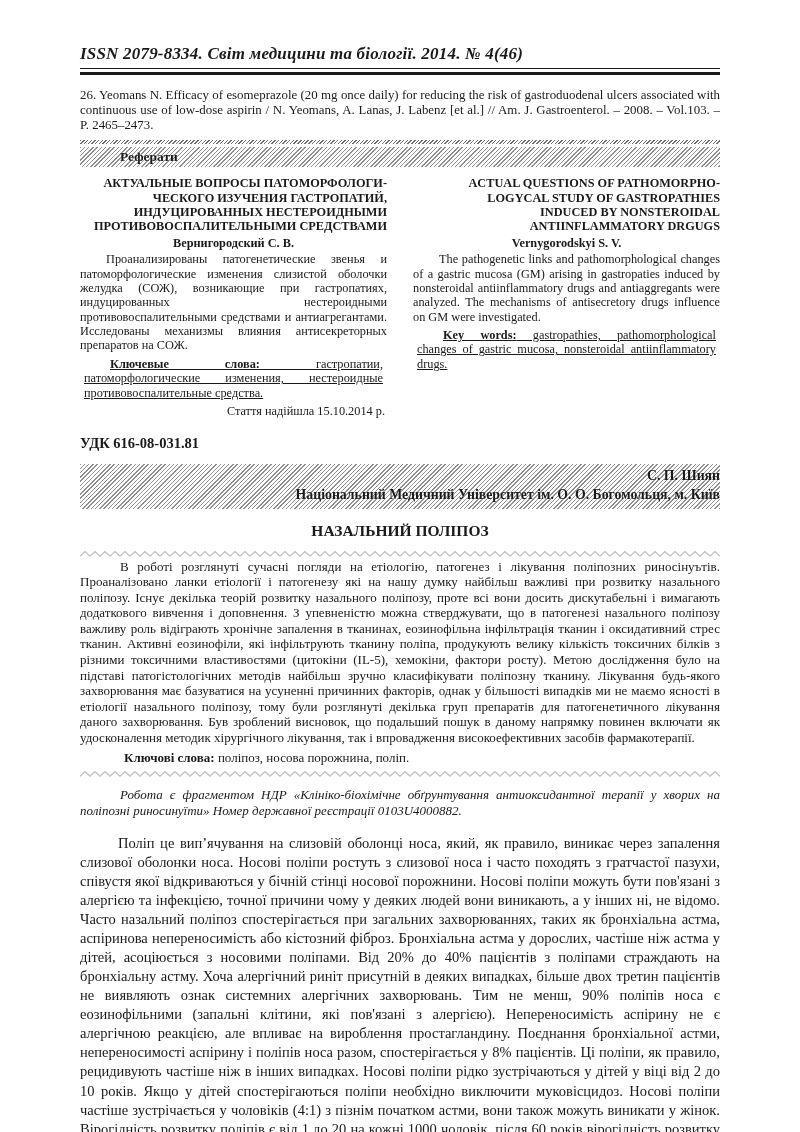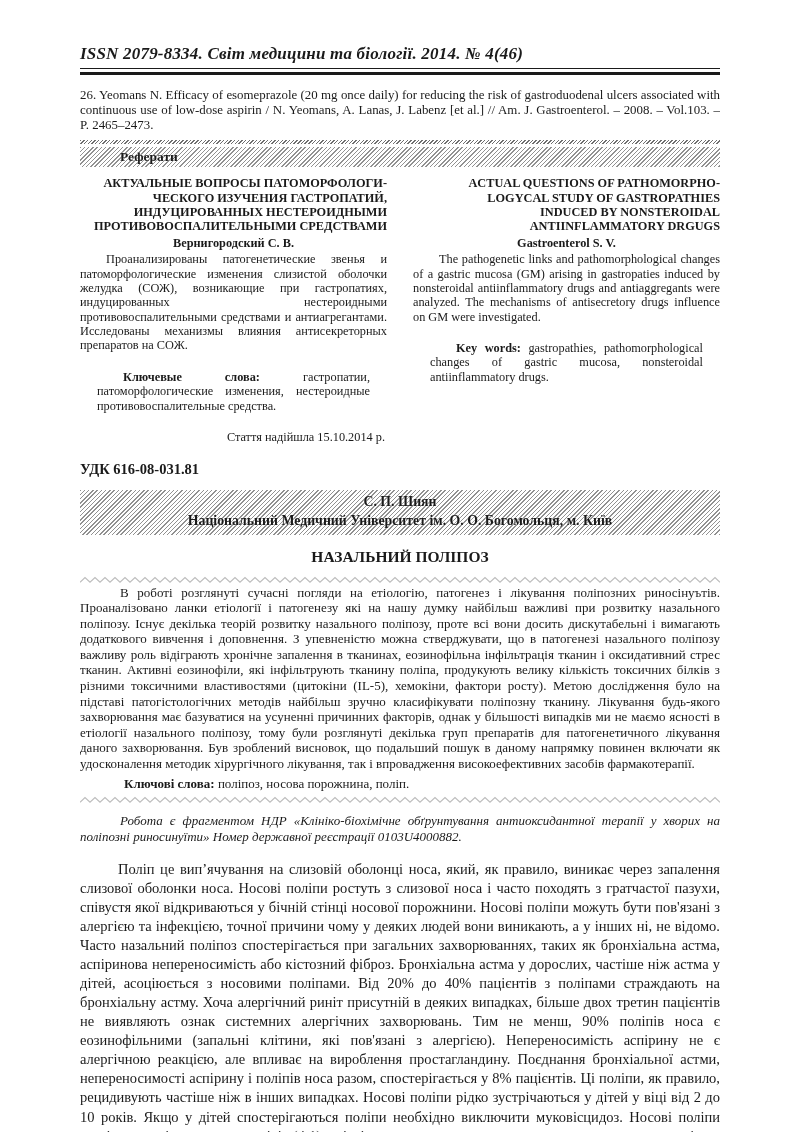--- a/index.html
+++ b/index.html
@@ -27,29 +27,29 @@
   .band-referaty .band-label{font-weight:bold;font-size:13.5px;padding-left:40px;
     background:#fff0;text-shadow:0 0 2px #ffffff;}
   svg.zigzag{display:block;width:640px;height:8px;}
 
   
   .cols{display:flex;gap:26px;margin-top:9px;}
   .col{width:307px;font-size:12.3px;line-height:1.17;}
   .col-title{font-weight:bold;text-align:right;white-space:pre-line;margin:0 0 2px 0;}
   .col-author{font-weight:bold;text-align:center;margin:0 0 2px 0;}
   .col-body{text-align:justify;margin:0;text-indent:26px;}
-  .col-kw{text-align:justify;margin:17px;text-indent:26px;}
+  .col-kw{text-align:justify;margin:4px;text-indent:26px;text-decoration:underline;}
   .col-kw b{font-weight:bold;}
   .col-received{text-align:right;margin:1px 2px 0 0;}
 
   
   .udk{margin-top:17px;font-size:14.5px;font-weight:bold;}
   .author-band{margin-top:12px;padding:3px 0 4px 0;text-align:center;}
   .author-band .line{font-weight:bold;font-size:13.8px;line-height:1.35;
-    text-shadow:0 0 2px #ffffff;}
+    text-shadow:0 0 2px #ffffff;text-align:right;}
   .art-title{margin-top:13px;text-align:center;font-weight:bold;font-size:15.5px;}
 
   
   .zz1{margin-top:10px;}
   .abstract{margin:1px 0 0 0;font-size:13px;line-height:1.2;text-align:justify;text-indent:40px;}
   .abstract-kw{margin:4px;font-size:13px;line-height:1.2;text-indent:40px;}
   .abstract-kw b{font-weight:bold;}
   .zz2{margin-top:5px;}
 
   
@@ -87,21 +87,21 @@
       <p class="col-author">Вернигородский С. В.</p>
       <p class="col-body">Проанализированы патогенетические звенья и патоморфологические изменения слизистой оболочки желудка (СОЖ), возникающие при гастропатиях, индуцированных нестероидными противовоспалительными средствами и антиагрегантами. Исследованы механизмы влияния антисекреторных препаратов на СОЖ.</p>
       <p class="col-kw"><b>Ключевые слова:</b><span> гастропатии, патоморфологические изменения, нестероидные противовоспалительные средства.</span></p>
       <p class="col-received">Стаття надійшла 15.10.2014 р.</p>
     </div>
     <div class="col">
       <p class="col-title">ACTUAL QUESTIONS OF PATHOMORPHO-
 LOGYCAL STUDY OF GASTROPATHIES
 INDUCED BY NONSTEROIDAL
 ANTIINFLAMMATORY DRGUGS</p>
-      <p class="col-author">Gastroenterol S. V.</p>
+      <p class="col-author">Vernygorodskyi S. V.</p>
       <p class="col-body">The pathogenetic links and pathomorphological changes of a gastric mucosa (GM) arising in gastropaties induced by nonsteroidal antiinflammatory drugs and antiaggregants were analyzed. The mechanisms of antisecretory drugs influence on GM were investigated.</p>
       <p class="col-kw"><b>Key words:</b><span> gastropathies, pathomorphological changes of gastric mucosa, nonsteroidal antiinflammatory drugs.</span></p>
     </div>
   </div>
 
   <div class="udk">УДК 616-08-031.81</div>
 
   <div class="stripe-band author-band">
     <div class="line">С. П. Шиян</div>
     <div class="line">Національний Медичний Університет ім. О. О. Богомольця, м. Київ</div>

